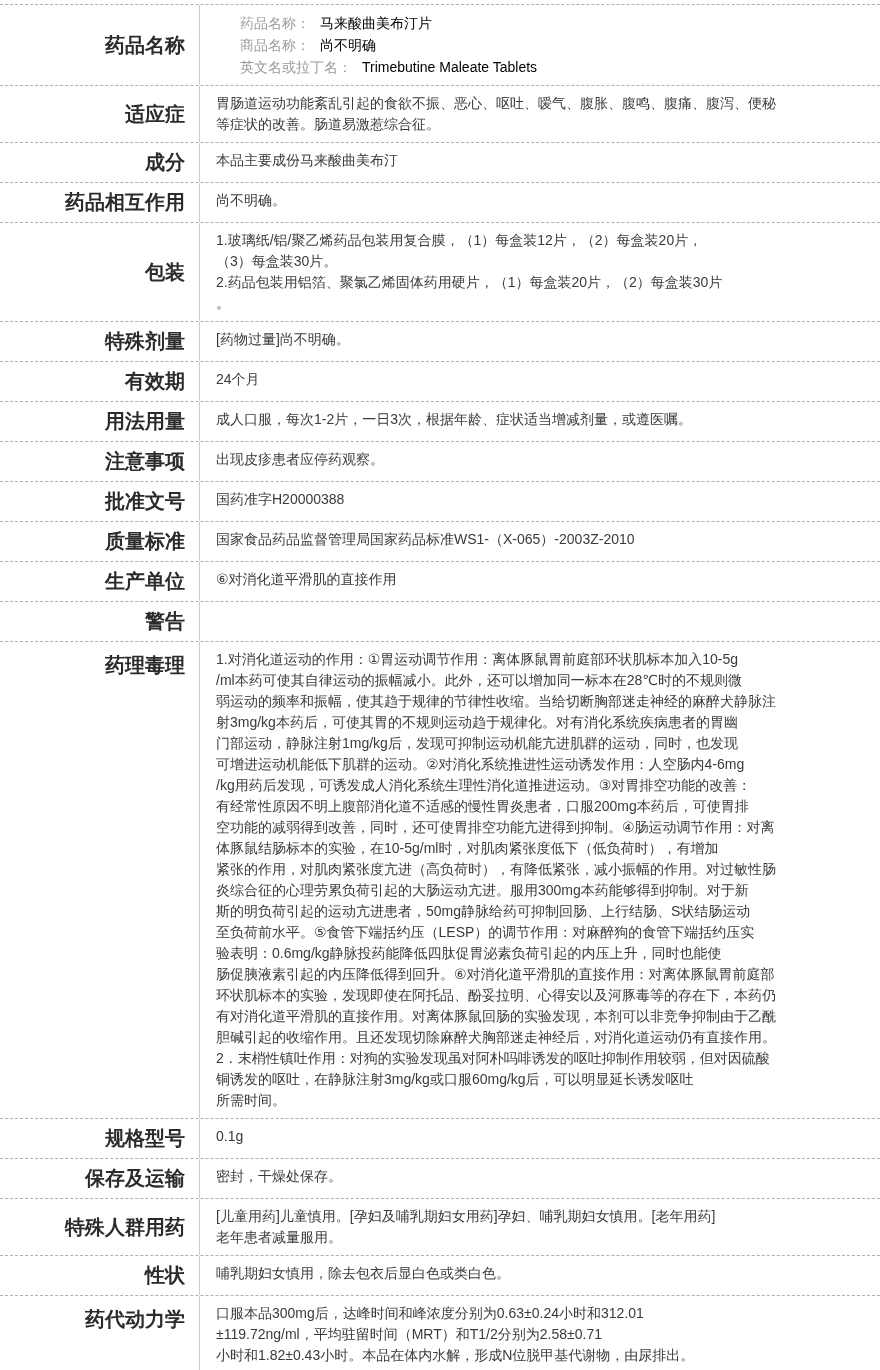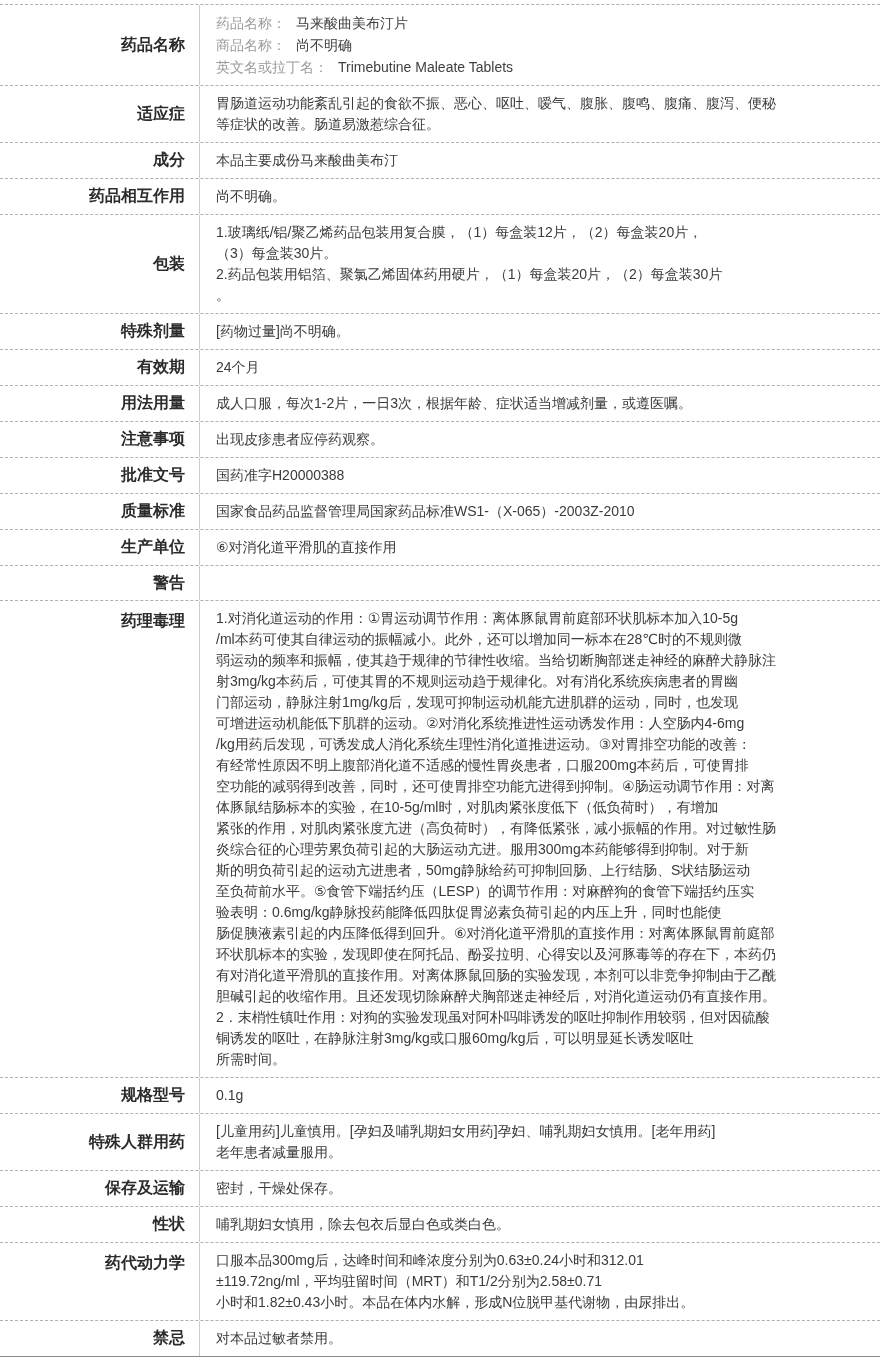--- a/index.html
+++ b/index.html
@@ -39,21 +39,21 @@
   .label-cell {
     flex: 0 0 200px;
     width: 200px;
     box-sizing: border-box;
     padding: 6px 14px 6px 0;
     min-height: 34px;
     display: flex;
     align-items: center;
     justify-content: flex-end;
     border-right: 1px solid var(--divider-color);
-    font-size: 16px;
+    font-size: 20px;
     font-weight: bold;
     color: var(--label-color);
     white-space: nowrap;
   }
   .row.label-top .label-cell {
     align-items: flex-start;
     padding-top: 10px;
   }
   .content-cell {
     flex: 1 1 auto;
@@ -66,23 +66,24 @@
     white-space: pre-wrap;
     word-break: break-all;
   }
   .field-line {
     line-height: 22px;
     white-space: normal;
   }
   .field-key {
     color: var(--key-color);
     margin-right: 10px;
+    margin-left: 24px;
   }
   .field-value {
-    color: #404040;
+    color: #000000;
   }
 </style>
 </head>
 <body>
 
 <div class="page">
   <div class="drug-table">
       <div class="row">
     <div class="label-cell">药品名称</div>
     <div class="content-cell"><div class="field-line"><span class="field-key">药品名称：</span><span class="field-value">马来酸曲美布汀片</span></div><div class="field-line"><span class="field-key">商品名称：</span><span class="field-value">尚不明确</span></div><div class="field-line"><span class="field-key">英文名或拉丁名：</span><span class="field-value">Trimebutine Maleate Tablets</span></div></div>
@@ -162,27 +163,27 @@
 胆碱引起的收缩作用。且还发现切除麻醉犬胸部迷走神经后，对消化道运动仍有直接作用。
 2．末梢性镇吐作用：对狗的实验发现虽对阿朴吗啡诱发的呕吐抑制作用较弱，但对因硫酸
 铜诱发的呕吐，在静脉注射3mg/kg或口服60mg/kg后，可以明显延长诱发呕吐
 所需时间。</div>
   </div>
       <div class="row">
     <div class="label-cell">规格型号</div>
     <div class="content-cell">0.1g</div>
   </div>
       <div class="row">
+    <div class="label-cell">保存及运输</div>
+    <div class="content-cell">密封，干燥处保存。</div>
+  </div>
+      <div class="row">
     <div class="label-cell">特殊人群用药</div>
     <div class="content-cell">[儿童用药]儿童慎用。[孕妇及哺乳期妇女用药]孕妇、哺乳期妇女慎用。[老年用药]
 老年患者减量服用。</div>
-  </div>
-      <div class="row">
-    <div class="label-cell">保存及运输</div>
-    <div class="content-cell">密封，干燥处保存。</div>
   </div>
       <div class="row">
     <div class="label-cell">性状</div>
     <div class="content-cell">哺乳期妇女慎用，除去包衣后显白色或类白色。</div>
   </div>
       <div class="row label-top">
     <div class="label-cell">药代动力学</div>
     <div class="content-cell">口服本品300mg后，达峰时间和峰浓度分别为0.63±0.24小时和312.01
 ±119.72ng/ml，平均驻留时间（MRT）和T1/2分别为2.58±0.71
 小时和1.82±0.43小时。本品在体内水解，形成N位脱甲基代谢物，由尿排出。</div>

